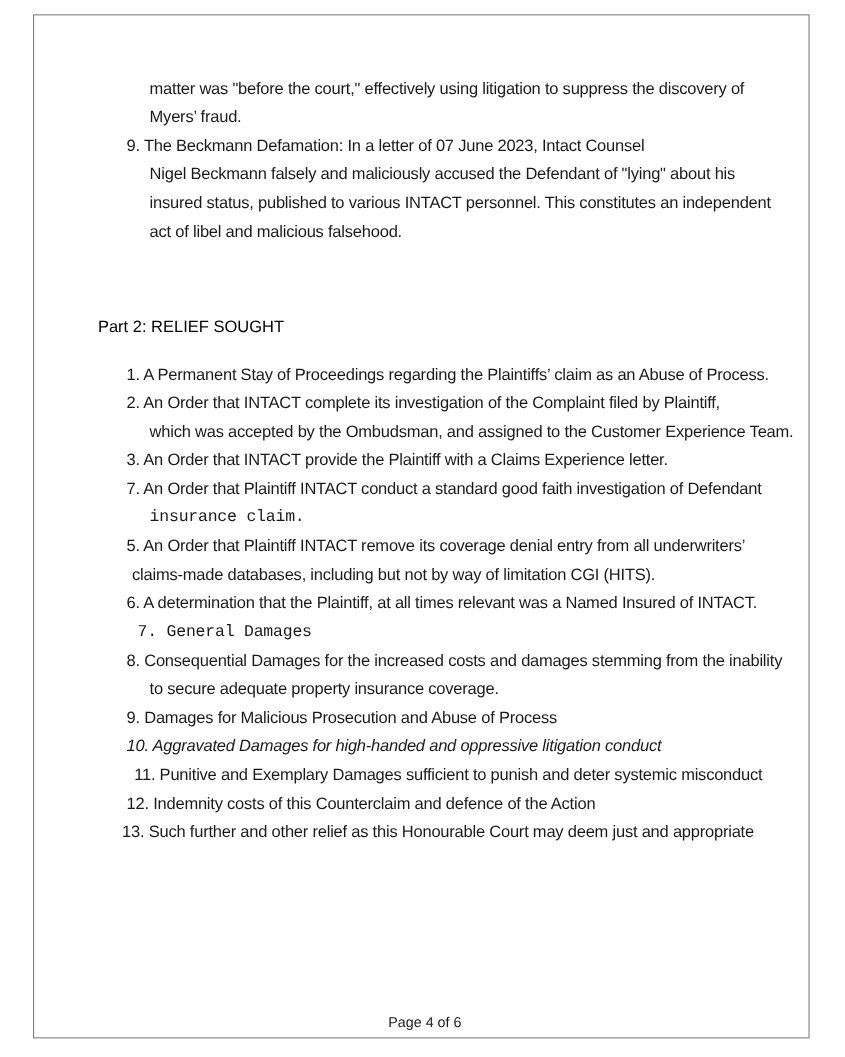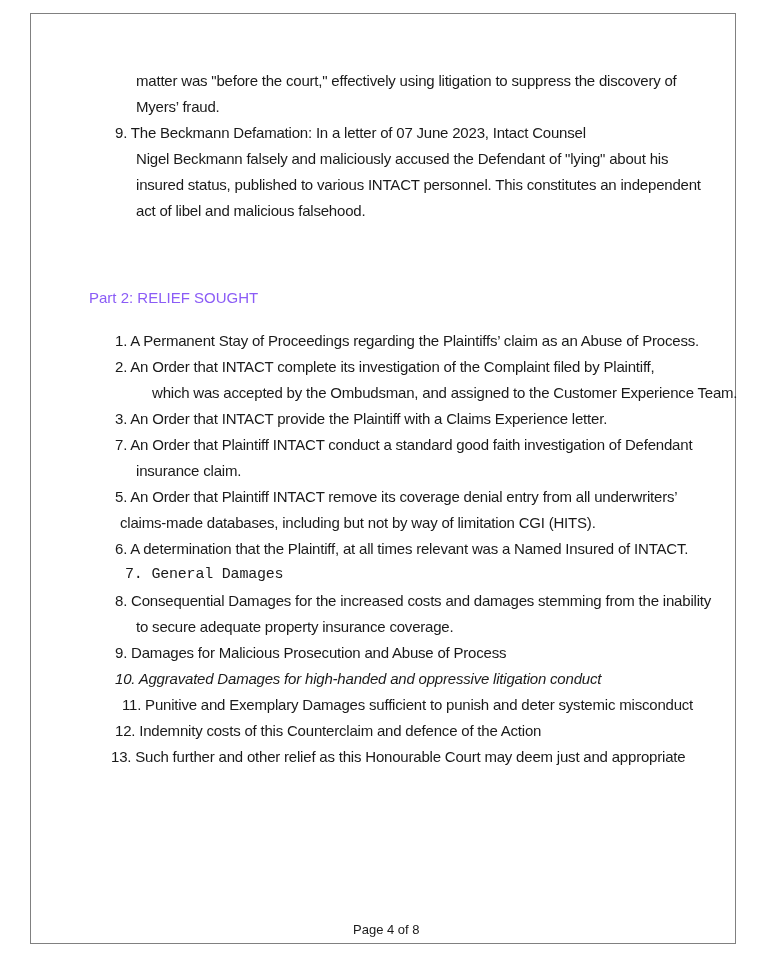--- a/index.html
+++ b/index.html
@@ -1,21 +1,21 @@
 <!DOCTYPE html>
 <html><head>
   <meta charset="utf-8">
   <style>
     html, body { margin: 0; padding: 0; background: #ffffff; }
     body { width: 768px; height: 961px; position: relative; overflow: hidden;
            font-family: "Liberation Sans", sans-serif; color: #1a1a1a; }
     .page { position: absolute; left: 30px; top: 13px; width: 706px; height: 931px;
             border: 1px solid #808080; box-sizing: border-box; background: #fff; }
     .line { position: absolute; font-size: 15px; white-space: nowrap; letter-spacing: -0.2px; line-height: 18px; }
-    .heading { position: absolute; left: 89px; top: 289px; font-size: 15px; white-space: nowrap; color: #8b5cf6; }
+    .heading { position: absolute; left: 89px; top: 289px; font-size: 15px; white-space: nowrap; color: #000000; }
     .footer { position: absolute; left: 353px; top: 922px; font-size: 13px; white-space: nowrap; }
   </style>
 </head>
 <body>
 
 <div class="page"></div>
 
 <div>
   <div class="line" style="left:136px; top:72px;">matter was "before the court," effectively using litigation to suppress the discovery of</div>
   <div class="line" style="left:136px; top:98px;">Myers’ fraud.</div>
@@ -26,30 +26,30 @@
   <div class="line" style="left:136px; top:150px;">Nigel Beckmann falsely and maliciously accused the Defendant of "lying" about his</div>
   <div class="line" style="left:136px; top:176px;">insured status, published to various INTACT personnel. This constitutes an independent</div>
   <div class="line" style="left:136px; top:202px;">act of libel and malicious falsehood.</div>
 </div>
 
 <div class="heading">Part 2: RELIEF SOUGHT</div>
 
 <div>
   <div class="line" style="left:115px; top:332px;">1. A Permanent Stay of Proceedings regarding the Plaintiffs’ claim as an Abuse of Process.</div>
   <div class="line" style="left:115px; top:358px;">2. An Order that INTACT complete its investigation of the Complaint filed by Plaintiff,</div>
-  <div class="line" style="left:136px; top:384px;margin-left:16px;">which was accepted by the Ombudsman, and assigned to the Customer Experience Team.</div>
+  <div class="line" style="left:136px; top:384px;">which was accepted by the Ombudsman, and assigned to the Customer Experience Team.</div>
   <div class="line" style="left:115px; top:410px;">3. An Order that INTACT provide the Plaintiff with a Claims Experience letter.</div>
   <div class="line" style="left:115px; top:436px;">7. An Order that Plaintiff INTACT conduct a standard good faith investigation of Defendant</div>
-  <div class="line" style="left:136px; top:462px;">insurance claim.</div>
+  <div class="line" style="left:136px; top:462px;font-family:Liberation Mono, monospace;">insurance claim.</div>
   <div class="line" style="left:115px; top:488px;">5. An Order that Plaintiff INTACT remove its coverage denial entry from all underwriters’</div>
   <div class="line" style="left:120px; top:514px;">claims-made databases, including but not by way of limitation CGI (HITS).</div>
   <div class="line" style="left:115px; top:540px;">6. A determination that the Plaintiff, at all times relevant was a Named Insured of INTACT.</div>
   <div class="line" style="left:125px; top:566px;font-family:Liberation Mono, monospace;">7. General Damages</div>
   <div class="line" style="left:115px; top:592px;">8. Consequential Damages for the increased costs and damages stemming from the inability</div>
   <div class="line" style="left:136px; top:618px;">to secure adequate property insurance coverage.</div>
   <div class="line" style="left:115px; top:644px;">9. Damages for Malicious Prosecution and Abuse of Process</div>
   <div class="line" style="left:115px; top:670px;font-style:italic;">10. Aggravated Damages for high-handed and oppressive litigation conduct</div>
   <div class="line" style="left:115px; top:696px;margin-left:7px;">11. Punitive and Exemplary Damages sufficient to punish and deter systemic misconduct</div>
   <div class="line" style="left:115px; top:722px;">12. Indemnity costs of this Counterclaim and defence of the Action</div>
   <div class="line" style="left:111px; top:748px;">13. Such further and other relief as this Honourable Court may deem just and appropriate</div>
 </div>
 
-<div class="footer">Page 4 of 8</div>
+<div class="footer">Page 4 of 6</div>
 
 </body></html>

